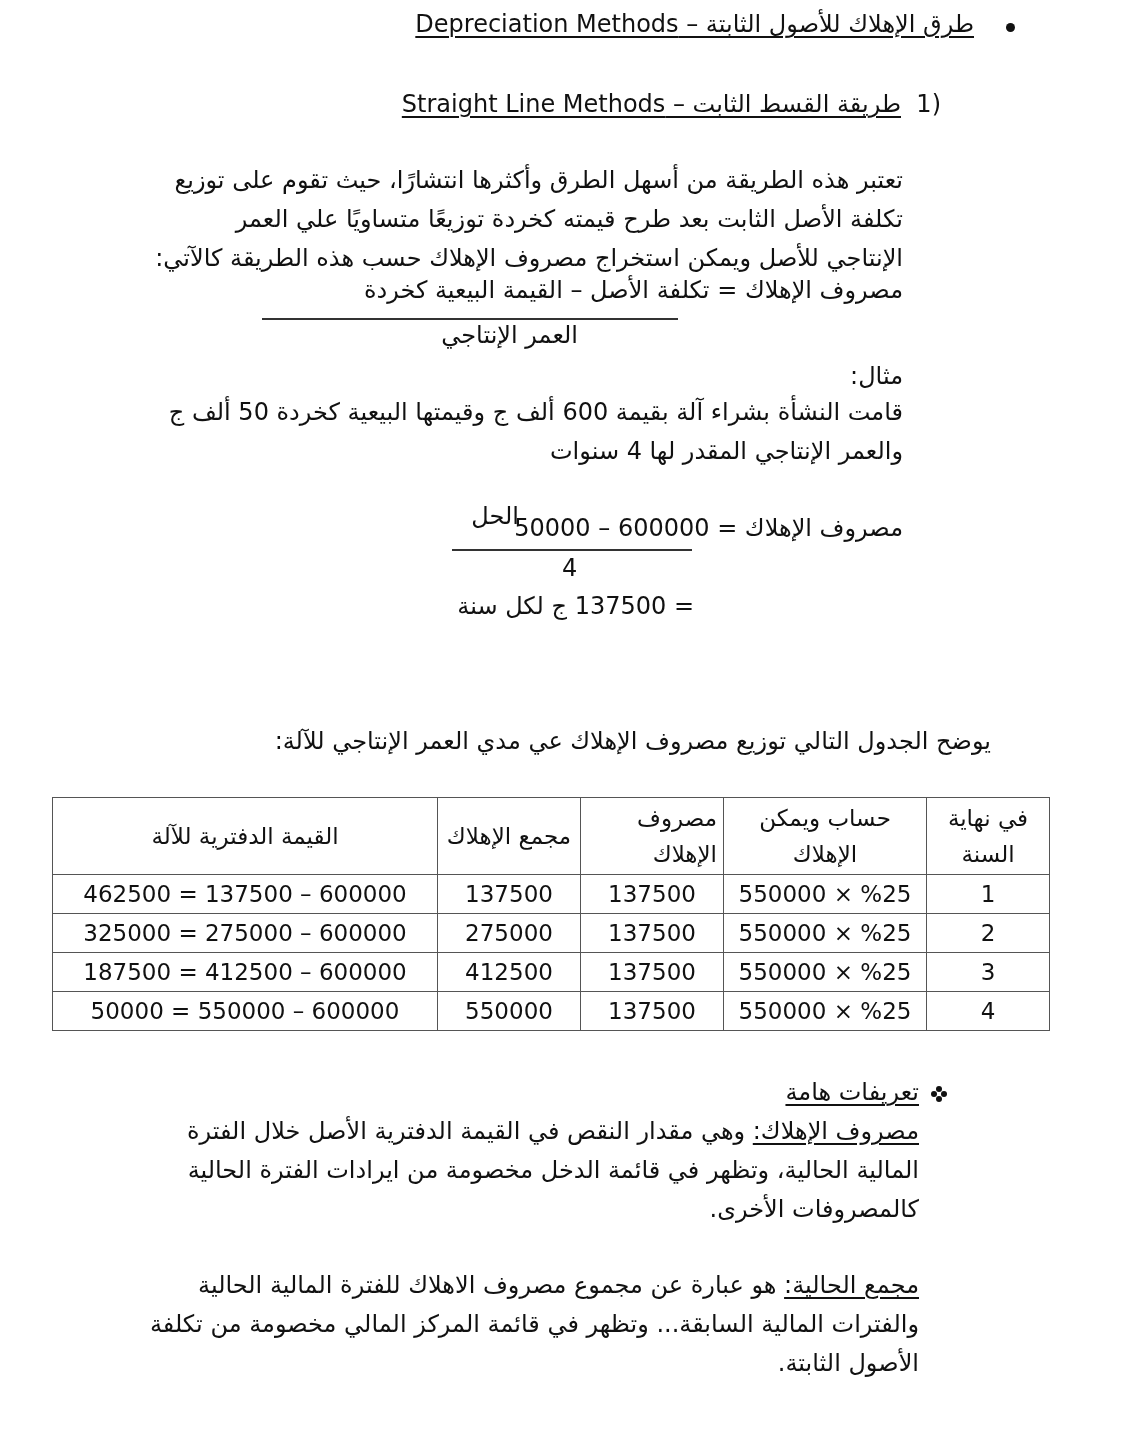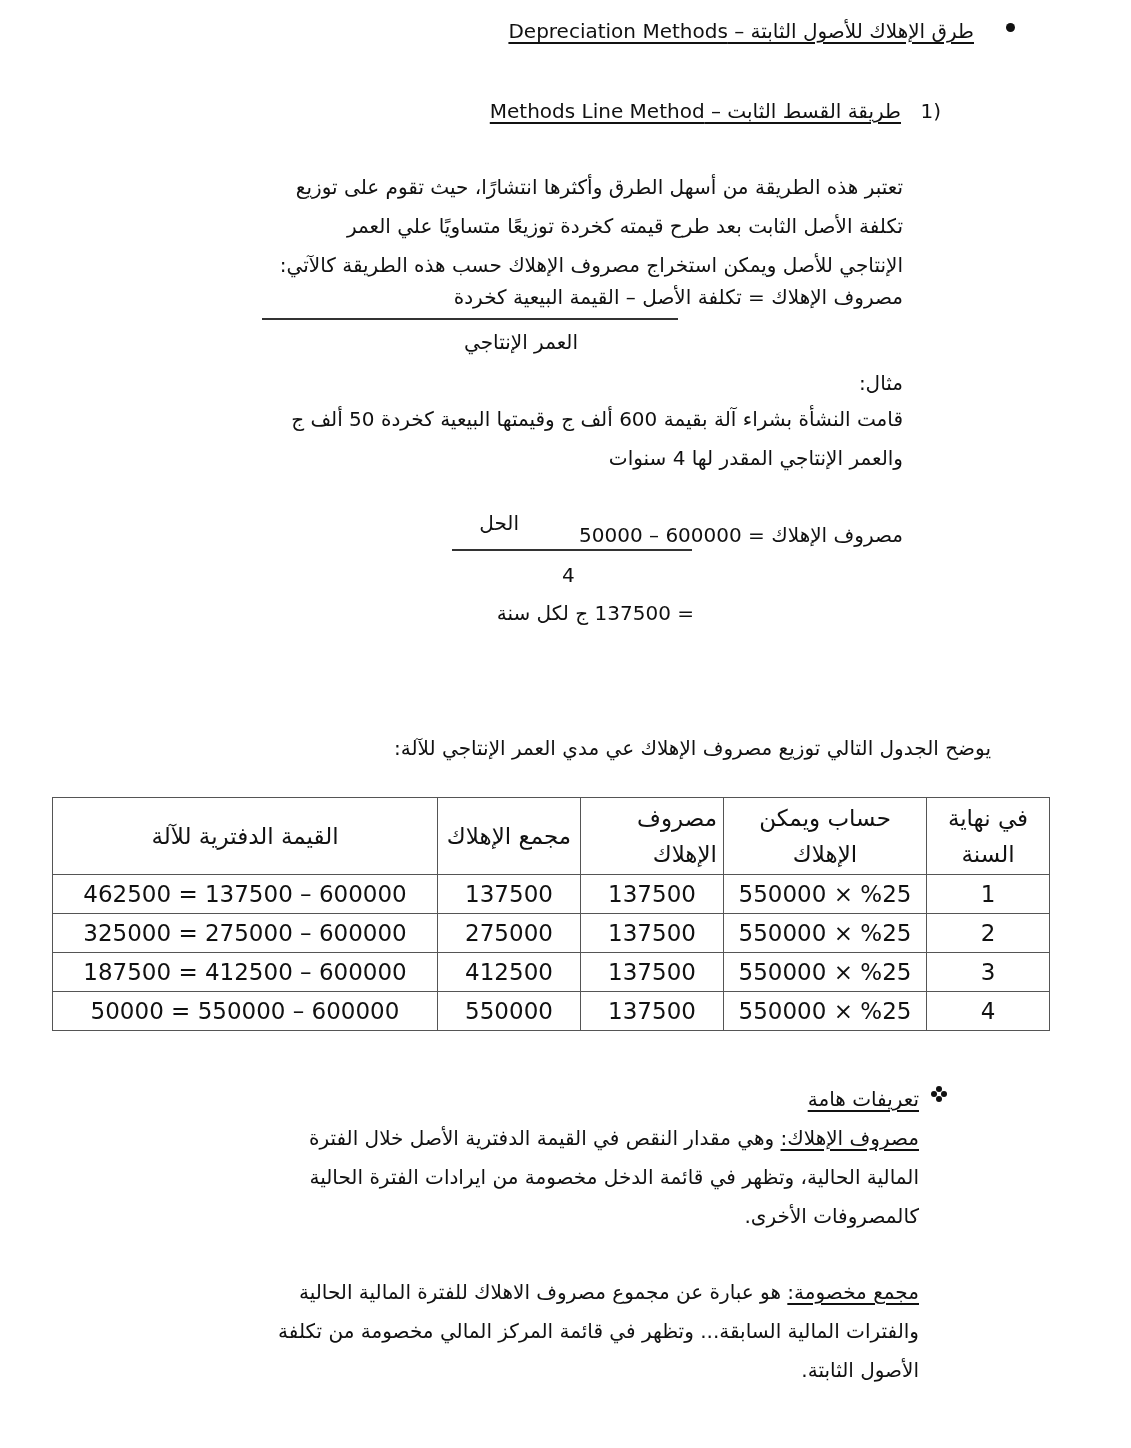--- a/index.html
+++ b/index.html
@@ -1,39 +1,39 @@
 <!DOCTYPE html>
 <html><head>
 <meta charset="utf-8">
 <style>
   html, body { margin:0; padding:0; background:#ffffff; }
   body { width:1131px; height:1448px; position:relative; overflow:hidden;
          font-family:"DejaVu Sans", sans-serif; color:#111; }
   .abs { position:absolute; white-space:nowrap; }
   .rtl { direction:rtl; unicode-bidi:plaintext; }
   .u { text-decoration:underline; text-decoration-thickness:2px; text-underline-offset:4px; }
-  .t26 { font-size:20px;margin-top:9px; }
+  .t26 { font-size:24px; }
   .bullet { position:absolute; width:9px; height:9px; border-radius:50%; background:#111; }
   .fracline { position:absolute; height:2px; background:#333; }
   table.dep { position:absolute; left:52px; top:797px; width:998px; border-collapse:collapse;
               font-size:23px; direction:rtl; }
   table.dep td, table.dep th { border:1.5px solid #555; text-align:center; font-weight:normal; padding:0 6px; }
   table.dep th { height:76px; line-height:36px; }
   table.dep td { height:38px; direction:ltr; }
   .diamond { position:absolute; width:16px; height:16px; }
   .diamond span { position:absolute; width:6px; height:6px; background:#111; border-radius:50%; }
 </style>
 </head>
 <body>
 
 <div class="bullet" style="left:1006px; top:23px;"></div>
 <div class="abs rtl t26 u" style="right:157px; top:10px;">طرق الإهلاك للأصول الثابتة – Depreciation Methods</div>
 
 <div class="abs t26" style="right:190px; top:90px;">1)</div>
-<div class="abs rtl t26 u" style="right:230px; top:90px;">طريقة القسط الثابت – Methods Line Method</div>
+<div class="abs rtl t26 u" style="right:230px; top:90px;">طريقة القسط الثابت – Straight Line Methods</div>
 
 <div class="abs rtl t26" style="right:228px; top:166px;">تعتبر هذه الطريقة من أسهل الطرق وأكثرها انتشارًا، حيث تقوم على توزيع</div>
 <div class="abs rtl t26" style="right:228px; top:205px;">تكلفة الأصل الثابت بعد طرح قيمته كخردة توزيعًا متساويًا علي العمر</div>
 <div class="abs rtl t26" style="right:228px; top:244px;">الإنتاجي للأصل ويمكن استخراج مصروف الإهلاك حسب هذه الطريقة كالآتي:</div>
 <div class="abs rtl t26" style="right:228px; top:276px;">مصروف الإهلاك = تكلفة الأصل – القيمة البيعية كخردة</div>
 <div class="fracline" style="left:262px; top:318px; width:416px;"></div>
 <div class="abs rtl t26" style="right:553px; top:321px;">العمر الإنتاجي</div>
 
 <div class="abs rtl t26" style="right:228px; top:362px;">مثال:</div>
 <div class="abs rtl t26" style="right:228px; top:398px;">قامت النشأة بشراء آلة بقيمة 600 ألف ج وقيمتها البيعية كخردة 50 ألف ج</div>
@@ -94,16 +94,16 @@
 </div>
 <div class="abs rtl t26 u" style="right:212px; top:1078px;">تعريفات هامة</div>
 
 <div class="abs rtl t26" style="right:212px; top:1117px;">
   <span class="u">مصروف الإهلاك:</span><span> وهي مقدار النقص في القيمة الدفترية الأصل خلال الفترة</span>
 </div>
 <div class="abs rtl t26" style="right:212px; top:1156px;">المالية الحالية، وتظهر في قائمة الدخل مخصومة من ايرادات الفترة الحالية</div>
 <div class="abs rtl t26" style="right:212px; top:1195px;">كالمصروفات الأخرى.</div>
 
 <div class="abs rtl t26" style="right:212px; top:1271px;">
-  <span class="u">مجمع مخصومة:</span><span> هو عبارة عن مجموع مصروف الاهلاك للفترة المالية الحالية</span>
+  <span class="u">مجمع الحالية:</span><span> هو عبارة عن مجموع مصروف الاهلاك للفترة المالية الحالية</span>
 </div>
 <div class="abs rtl t26" style="right:212px; top:1310px;">والفترات المالية السابقة... وتظهر في قائمة المركز المالي مخصومة من تكلفة</div>
 <div class="abs rtl t26" style="right:212px; top:1349px;">الأصول الثابتة.</div>
 
 </body></html>

